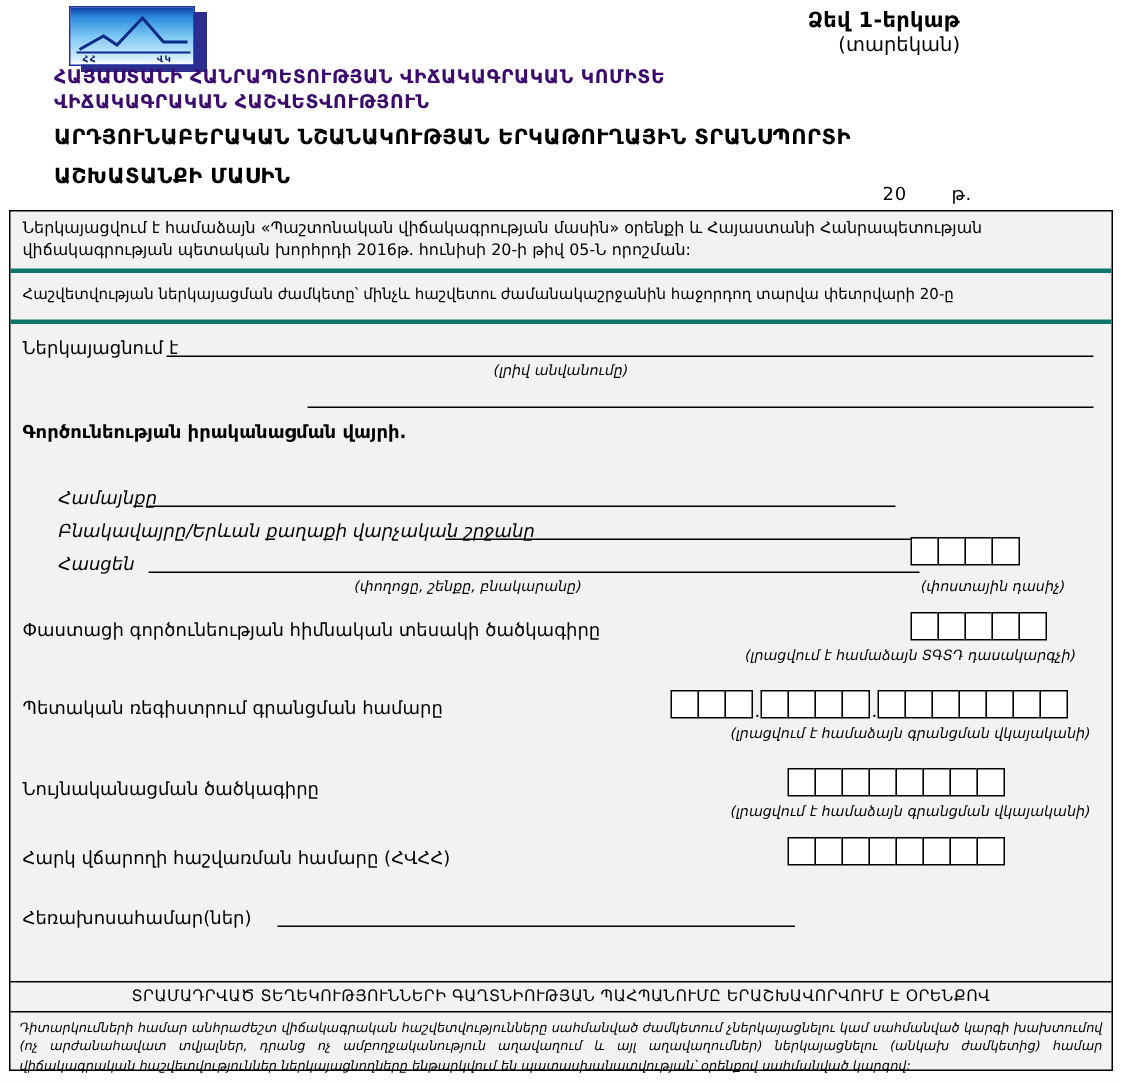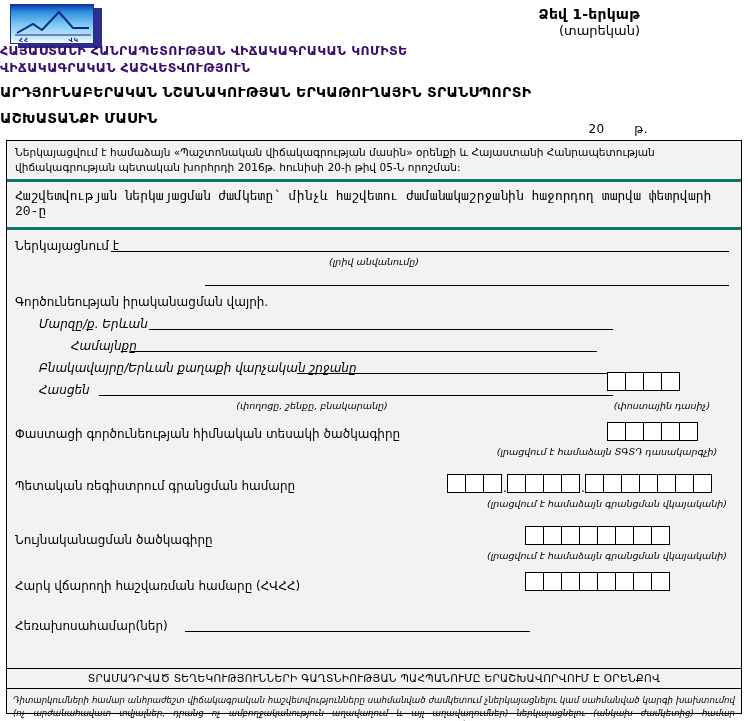--- a/index.html
+++ b/index.html
@@ -5,21 +5,21 @@
   * { box-sizing: border-box; }
   html, body {
     margin: 0; padding: 0;
     width: 748px; height: 721px;
     background: #ffffff;
     font-family: "DejaVu Sans", "Liberation Sans", sans-serif;
     color: #000;
     overflow: hidden;
   }
 
-  #page { position: relative; width: 648px; height: 721px; }
+  #page { position: relative; width: 648px; height: 721px; padding-left: 36px; }
 
   
   .header-zone { position: relative; height: 118px; }
 
   .logo {
     position: absolute; left: 10px; top: 4px;
     width: 92px; height: 44px;
   }
   .logo-shadow {
     position: absolute; left: 8px; top: 4px;
@@ -65,29 +65,29 @@
   .frame {
     position: absolute; left: 6px; top: 140px;
     width: 736px; height: 574px;
     border: 1px solid #000;
     background: #f2f2f2;
   }
   .band { border-bottom: 3px solid #0f766e; padding: 4px 8px 5px 8px; }
   .band p { margin: 0; font-size: 10.6px; line-height: 14.5px; }
 
   .deadline { padding: 8px 8px 8px 8px; }
-  .deadline p { margin: 0; font-size: 13px; font-family: Liberation Mono, monospace; }
+  .deadline p { margin: 0; font-size: 10px; }
 
   
   .body { position: relative; padding: 10px 8px 0 8px; height: 438px; }
 
   .row { position: relative; font-size: 12px; line-height: 16px; }
   .lbl { white-space: nowrap; }
   .lbl.ital { font-style: italic; }
-  .lbl.bold { font-weight: normal; }
+  .lbl.bold { font-weight: bold; }
   .hint {
     font-size: 9.5px; font-style: italic; text-align: center;
   }
   .dots { border-bottom: 1px solid #000; }
 
   .abs { position: absolute; }
 
   
   .boxes { display: flex; }
   .boxes .cell {
@@ -171,26 +171,22 @@
       <div class="hint abs" style="left:8px; right:8px; top:26px;">(լրիվ անվանումը)</div>
 
       <div class="row abs" style="left:8px; top:42px; right:8px;">
         <span class="dots abs" style="left:190px; right:4px; top:13px;"></span>
       </div>
 
       <div class="row abs" style="left:8px; top:64px;">
         <span class="lbl bold">Գործունեության իրականացման վայրի.</span>
       </div>
 
-      <div class="row abs" style="left:32px; top:86px; right:8px;">
-        <span class="lbl ital">Մարզը/ք. Երևան</span>
-        <span class="dots abs" style="left:110px; right:120px; top:13px;"></span>
-      </div>
-
-      <div class="row abs" style="left:32px; top:108px; right:24px;margin-left:32px;">
+
+      <div class="row abs" style="left:32px; top:108px; right:24px;">
         <span class="lbl ital">Համայնքը</span>
         <span class="dots abs" style="left:60px; right:120px; top:13px;"></span>
       </div>
 
       <div class="row abs" style="left:32px; top:130px; right:8px;">
         <span class="lbl ital">Բնակավայրը/Երևան  քաղաքի  վարչական  շրջանը</span>
         <span class="dots abs" style="left:258px; right:120px; top:13px;"></span>
       </div>
 
       <div class="row abs" style="left:32px; top:152px; right:8px;">

